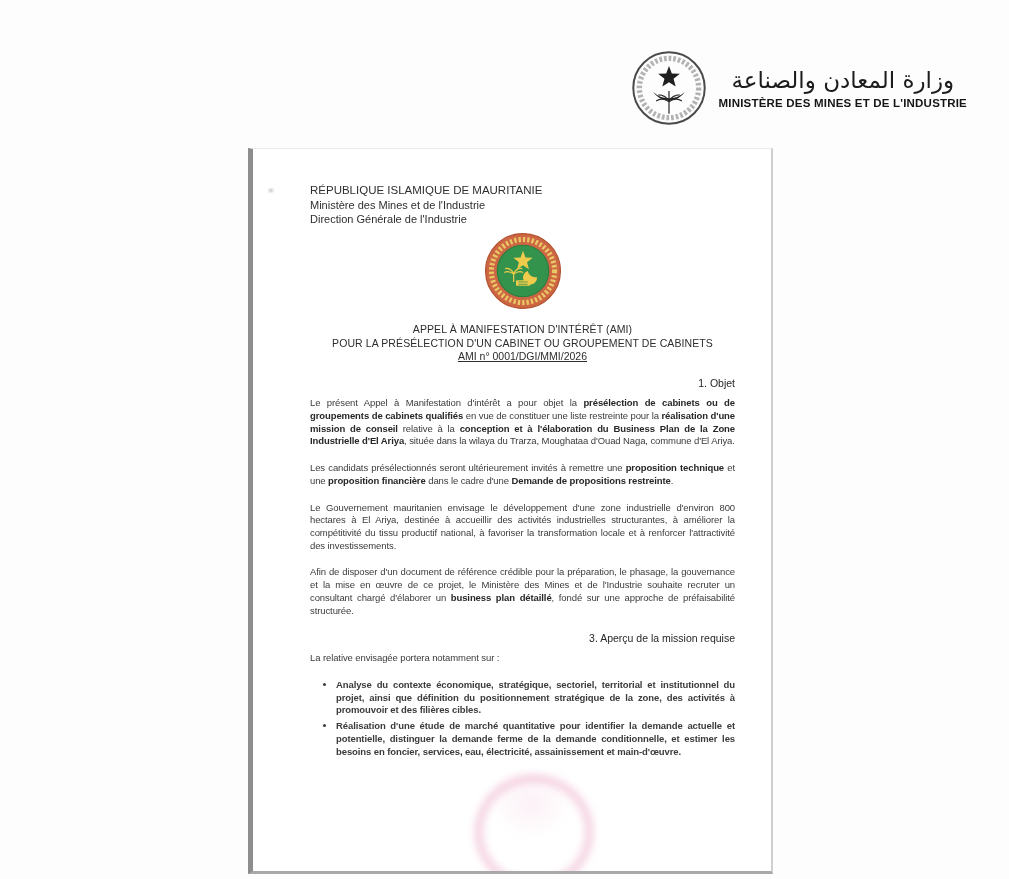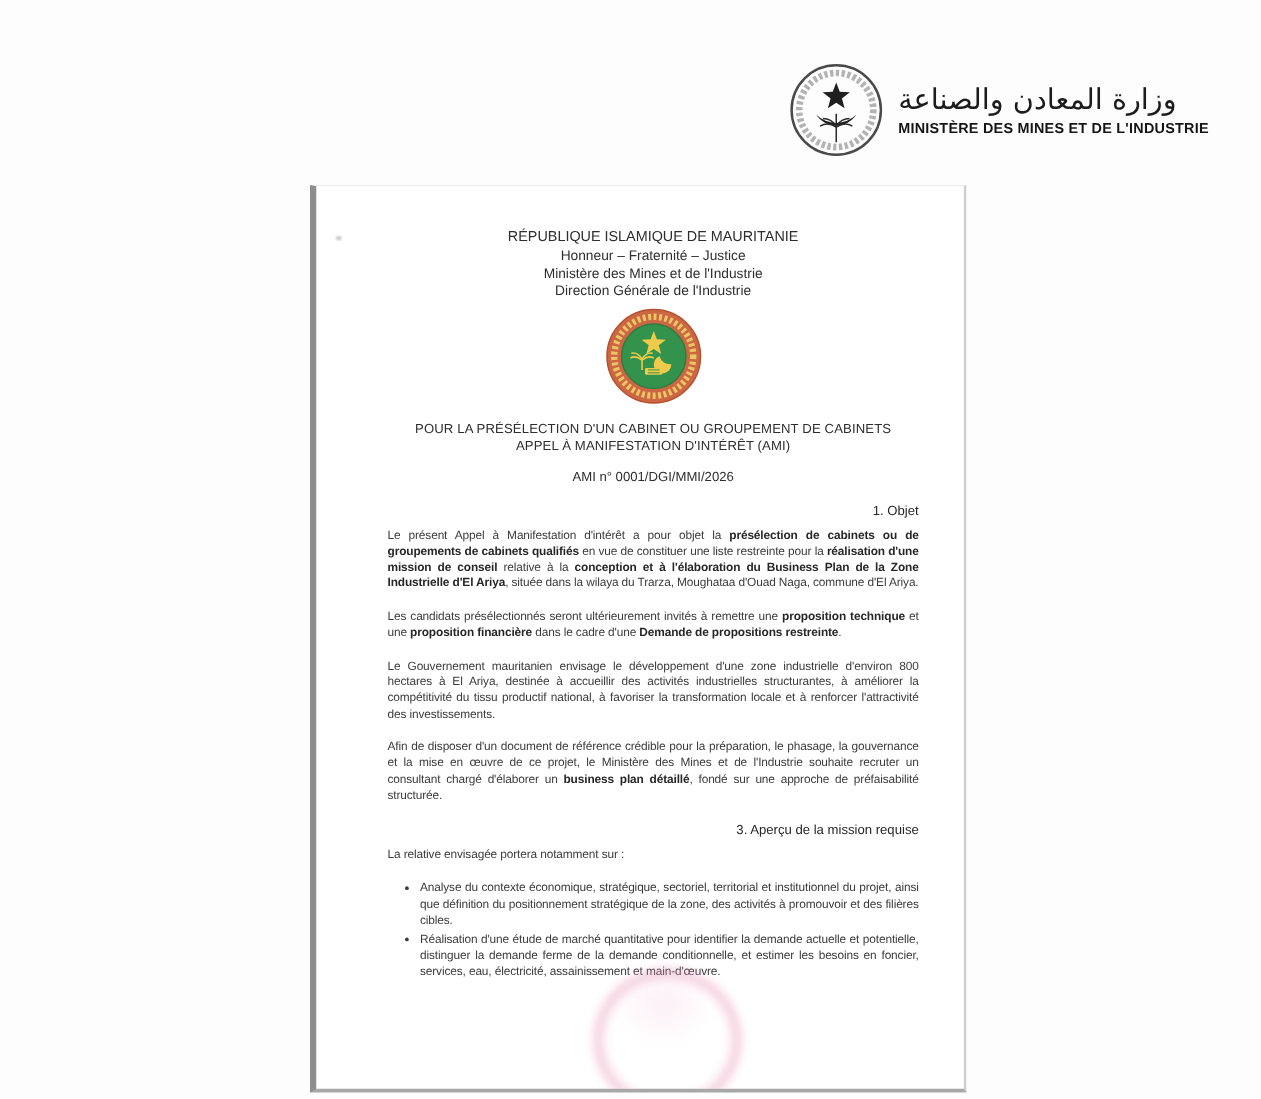--- a/index.html
+++ b/index.html
@@ -8,21 +8,21 @@
     background:#fdfdfd;
     font-family:"Liberation Sans", sans-serif;
   }
 
   
   .letterhead{
     position:absolute;top:48px;right:42px;
     display:flex;align-items:center;gap:12px;
   }
   .emblem{width:76px;height:80px;flex:0 0 auto;}
-  .letterhead-text{text-align:left;}
+  .letterhead-text{text-align:center;}
   .arabic-title{
     font-family:"DejaVu Sans", sans-serif;
     font-size:23px;color:#1c1c1c;line-height:1.15;
     direction:rtl;white-space:nowrap;
   }
   .french-title{
     font-size:11.5px;font-weight:bold;color:#151515;
     letter-spacing:.2px;margin-top:3px;white-space:nowrap;
   }
 
@@ -36,46 +36,46 @@
     border-top:1px solid #ececec;
     overflow:hidden;
   }
   .page-inner{
     position:relative;width:100%;height:100%;
     padding:0 36px 0 57px;box-sizing:border-box;
     filter:blur(.25px);
   }
 
   .doc-header{
-    margin-top:34px;text-align:center;
+    margin-top:34px;text-align:left;
     font-size:11px;line-height:1.28;color:#2e2e2e;
   }
   .doc-header .line-0{font-size:11.5px;}
 
   .seal{display:block;margin:6px auto 0;width:78px;height:78px;}
 
   .doc-title{
     margin-top:12px;text-align:center;
     font-size:10.5px;color:#2d2d2d;line-height:1.35;letter-spacing:.1px;
   }
   .doc-ref{
-    margin-top:12px;text-align:center;
-    font-size:10.5px;color:#2d2d2d;
+    text-align:center;
+    font-size:10.5px;color:#2d2d2d;text-decoration:underline;
   }
 
   .section-heading{
     margin:15px 0 8px;font-size:10.5px;color:#262626;text-align:right;
   }
   .paragraph{
     margin:0 0 14px;font-size:9.5px;line-height:1.34;
     letter-spacing:-.1px;text-align:justify;color:#3b3b3b;
   }
   .paragraph b, .bullets b{color:#272727;}
   .bullets{
-    margin:10px 0 0;padding-left:26px;
+    margin:10px 0 0;padding-left:26px;font-weight:bold;
   }
   .bullets li{
     margin:0 0 3px;font-size:9.5px;line-height:1.34;
     letter-spacing:-.1px;text-align:justify;color:#3b3b3b;
   }
 
   
   .stamp-bleed{
     position:absolute;left:222px;top:592px;width:104px;height:100px;
     border-radius:50%;
@@ -114,21 +114,20 @@
     <div class="arabic-title">وزارة المعادن والصناعة</div>
     <div class="french-title">MINISTÈRE DES MINES ET DE L'INDUSTRIE</div>
   </div>
 </div>
 
 <div class="page">
   <div class="page-inner">
 
     <div class="doc-header">
       <div class="line-0">RÉPUBLIQUE ISLAMIQUE DE MAURITANIE</div>
-      <div>Honneur – Fraternité – Justice</div>
       <div>Ministère des Mines et de l'Industrie</div>
       <div>Direction Générale de l'Industrie</div>
     </div>
 
     <svg class="seal" viewBox="0 0 100 100" aria-hidden="true">
       <circle cx="50" cy="50" r="48" fill="#cd6743" stroke="#b4512f" stroke-width="1.5"></circle>
       <circle cx="50" cy="50" r="40.5" fill="none" stroke="#e9c765" stroke-width="6.5" stroke-dasharray="3 2.6"></circle>
       <circle cx="50" cy="50" r="33" fill="#33934d" stroke="#2b7e41" stroke-width="1.5"></circle>
       <polygon fill="#eecb4a" points="50,24 53.2,32.6 62.4,33.0 55.2,38.7 57.6,47.6 50,42.5 42.4,47.6 44.8,38.7 37.6,33.0 46.8,32.6"></polygon>
       <g stroke="#eecb4a" stroke-width="1.6" fill="none">
@@ -138,22 +137,22 @@
         <path d="M38 53 C 35 48 31 46 27 47"></path>
         <path d="M38 53 C 41 48 45 46 49 47"></path>
       </g>
       <path d="M56 50 A 9 9 0 1 0 68 58 A 10.5 10.5 0 0 1 56 50 Z" fill="#eecb4a"></path>
       <rect x="41" y="62" width="18" height="7" rx="1.5" fill="#eecb4a"></rect>
       <line x1="44" y1="64" x2="56" y2="64" stroke="#33934d" stroke-width="1"></line>
       <line x1="44" y1="67" x2="56" y2="67" stroke="#33934d" stroke-width="1"></line>
     </svg>
 
     <div class="doc-title">
+      <div>APPEL À MANIFESTATION D'INTÉRÊT (AMI)</div>
       <div>POUR LA PRÉSÉLECTION D'UN CABINET OU GROUPEMENT DE CABINETS</div>
-      <div>APPEL À MANIFESTATION D'INTÉRÊT (AMI)</div>
     </div>
 
     <div class="doc-ref">AMI n° 0001/DGI/MMI/2026</div>
 
     <div>
         <div class="section-heading">1. Objet</div>
         <p class="paragraph"><span>Le présent Appel à Manifestation d'intérêt a pour objet la </span><b>présélection de cabinets ou de groupements de cabinets qualifiés</b><span> en vue de constituer une liste restreinte pour la </span><b>réalisation d'une mission de conseil</b><span> relative à la </span><b>conception et à l'élaboration du Business Plan de la Zone Industrielle d'El Ariya</b><span>, située dans la wilaya du Trarza, Moughataa d'Ouad Naga, commune d'El Ariya.</span></p>
         <p class="paragraph"><span>Les candidats présélectionnés seront ultérieurement invités à remettre une </span><b>proposition technique</b><span> et une </span><b>proposition financière</b><span> dans le cadre d'une </span><b>Demande de propositions restreinte</b><span>.</span></p>
         <p class="paragraph"><span>Le Gouvernement mauritanien envisage le développement d'une zone industrielle d'environ 800 hectares à El Ariya, destinée à accueillir des activités industrielles structurantes, à améliorer la compétitivité du tissu productif national, à favoriser la transformation locale et à renforcer l'attractivité des investissements.</span></p>
         <p class="paragraph"><span>Afin de disposer d'un document de référence crédible pour la préparation, le phasage, la gouvernance et la mise en œuvre de ce projet, le Ministère des Mines et de l'Industrie souhaite recruter un consultant chargé d'élaborer un </span><b>business plan détaillé</b><span>, fondé sur une approche de préfaisabilité structurée.</span></p>

